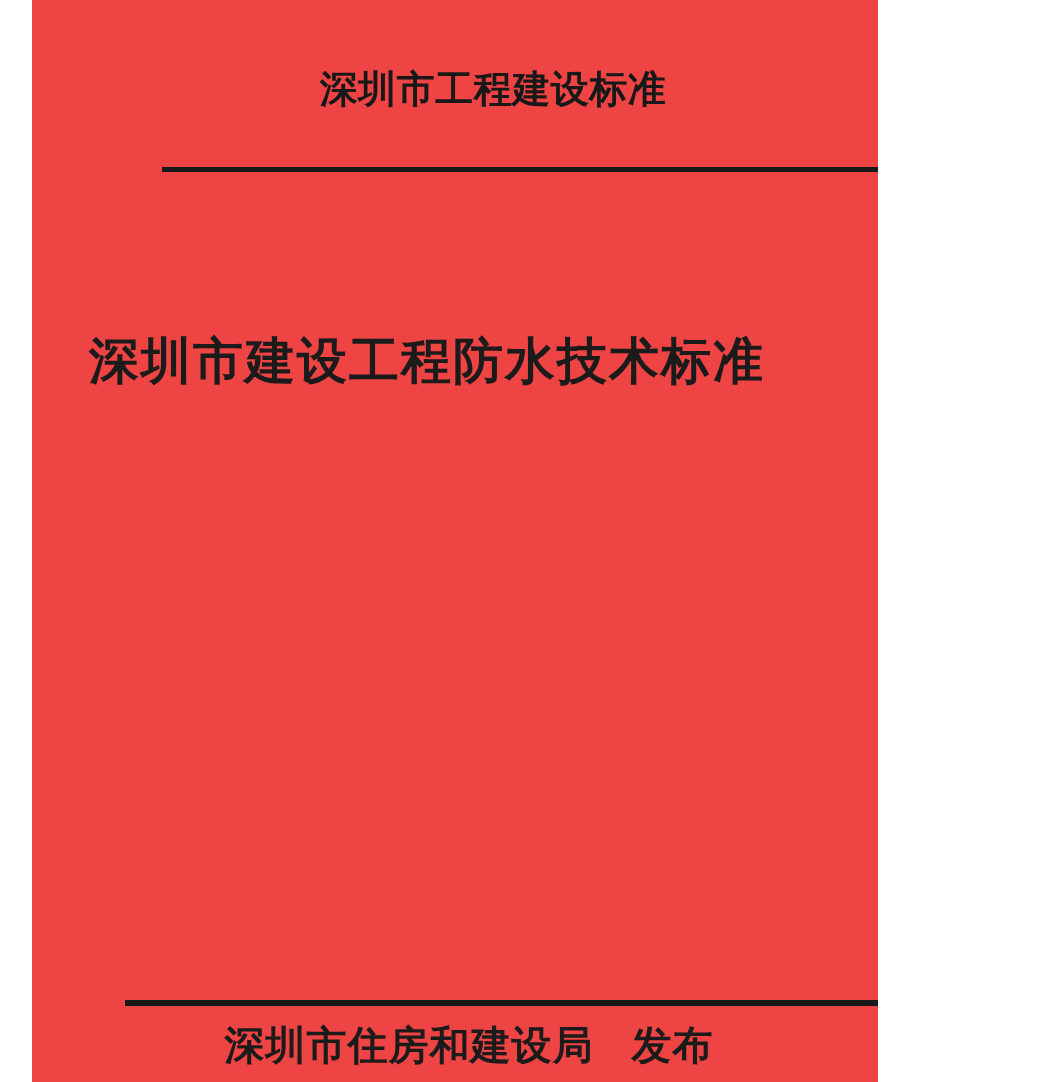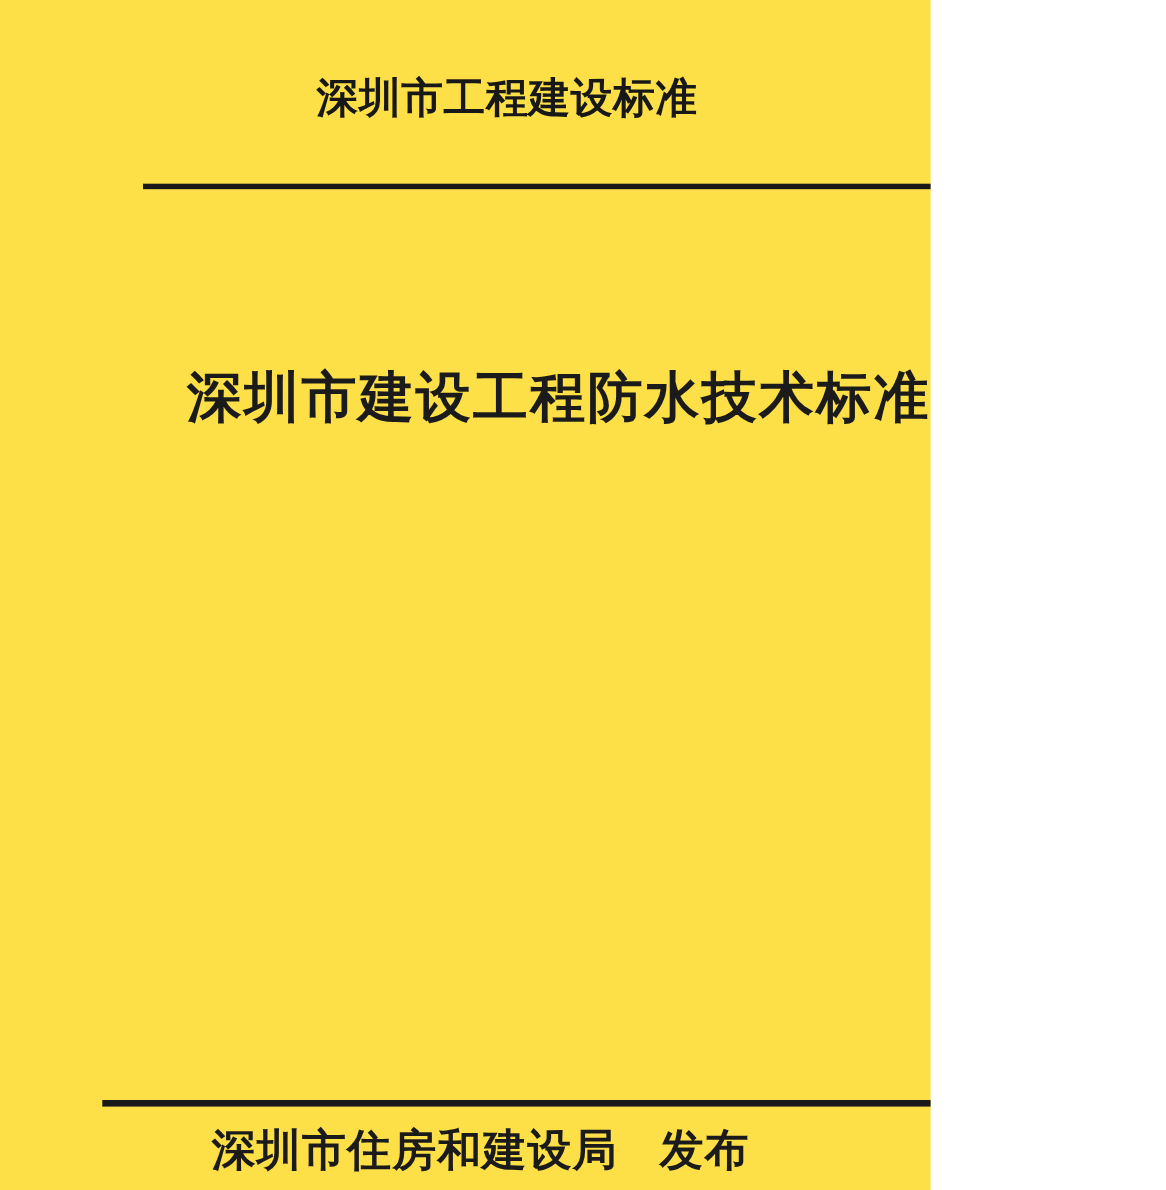--- a/index.html
+++ b/index.html
@@ -4,23 +4,24 @@
 <style>
   html, body {
     margin: 0;
     padding: 0;
     background: #ffffff;
   }
   .page {
     position: relative;
     width: 846px;
     height: 1082px;
-    background: #fde047;
+    background: #ef4444;
     color: #1b1b1b;
     overflow: hidden;
+    margin-left: 32px;
   }
   .series-title {
     position: absolute;
     top: 64px;
     left: 76px;
     right: 0;
     text-align: center;
     font-family: "Liberation Sans", "DejaVu Sans", sans-serif;
     font-weight: 900;
     font-size: 38px;
@@ -48,21 +49,21 @@
     top: 167px;
     width: 855px;
     height: 5px;
   }
   .main-title {
     position: absolute;
     top: 328px;
     left: 57px;
     right: 0;
     margin: 0;
-    text-align: right;
+    text-align: left;
     font-family: "Liberation Serif", "DejaVu Serif", serif;
     font-weight: 600;
     font-size: 50px;
     letter-spacing: 2px;
     color: #1b1b1b;
     white-space: nowrap;
   }
   .english-title {
     position: absolute;
     top: 497px;

